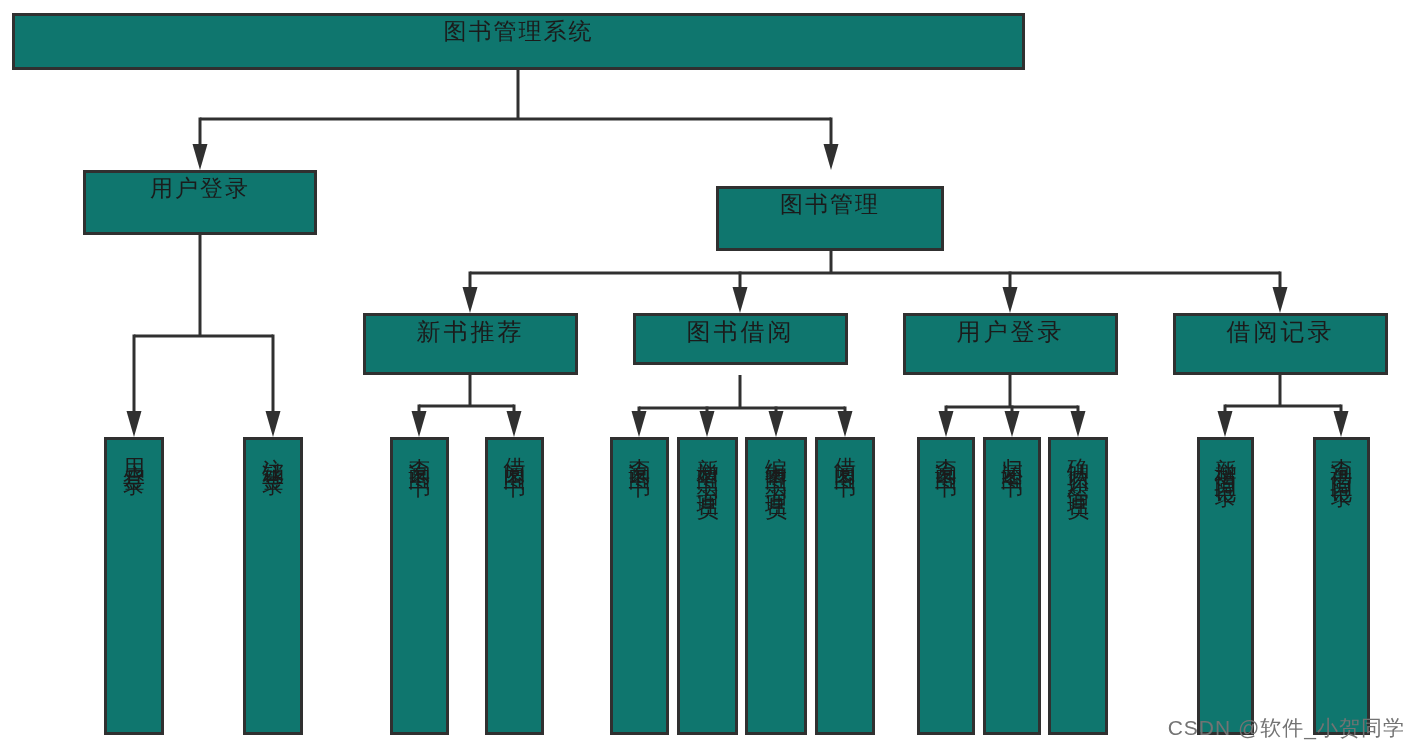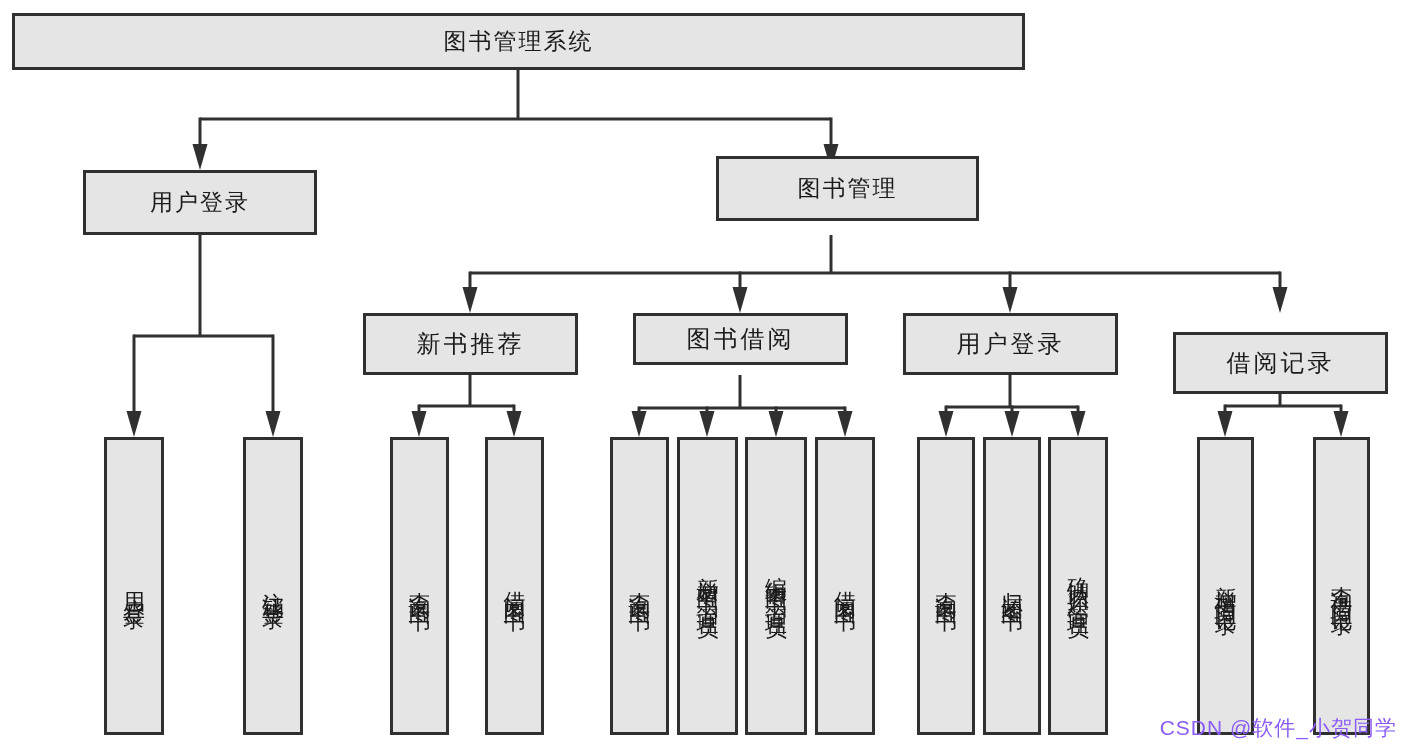--- a/index.html
+++ b/index.html
@@ -18,23 +18,23 @@
   #connectors {
     position: absolute;
     left: 0;
     top: 0;
     pointer-events: none;
   }
   .box {
     position: absolute;
     box-sizing: border-box;
     border: 3px solid #303030;
-    background: #e5e5e5;
+    background: #0f766e;
     display: flex;
-    align-items: center;
+    align-items: flex-start;
     justify-content: center;
     text-align: center;
   }
   .hbox {
     font-size: 23px;
     letter-spacing: 2px;
     white-space: nowrap;
   }
   .hbox.level3 {
     font-size: 24px;
@@ -45,46 +45,46 @@
   }
   .vbox .vlabel {
     writing-mode: vertical-rl;
     text-orientation: mixed;
     letter-spacing: 6px;
     line-height: 1;
   }
   
   #node-root            { left: 12px;   top: 13px;  width: 1013px; height: 57px; }
   #node-user-login      { left: 83px;   top: 170px; width: 234px;  height: 65px; }
-  #node-book-mgmt       { left: 716px;  top: 156px; width: 263px;  height: 65px; }
+  #node-book-mgmt       { left: 716px;  top: 186px; width: 228px;  height: 65px; }
   #node-new-book-rec    { left: 363px;  top: 313px; width: 215px;  height: 62px; }
   #node-book-borrow     { left: 633px;  top: 313px; width: 215px;  height: 52px; }
   #node-current-borrow  { left: 903px;  top: 313px; width: 215px;  height: 62px; }
-  #node-borrow-records  { left: 1173px; top: 332px; width: 215px;  height: 62px; }
+  #node-borrow-records  { left: 1173px; top: 313px; width: 215px;  height: 62px; }
   .leaf { top: 437px; height: 298px; }
   #leaf-user-login        { left: 104px;  width: 60px; }
   #leaf-logout            { left: 243px;  width: 60px; }
   #leaf-query-books-1     { left: 390px;  width: 59px; }
   #leaf-borrow-books-1    { left: 485px;  width: 59px; }
   #leaf-query-books-2     { left: 610px;  width: 59px; }
   #leaf-add-book          { left: 677px;  width: 61px; }
   #leaf-edit-book         { left: 745px;  width: 62px; }
   #leaf-borrow-books-2    { left: 815px;  width: 60px; }
   #leaf-query-books-3     { left: 917px;  width: 58px; }
   #leaf-return-books      { left: 983px;  width: 58px; }
   #leaf-confirm-return    { left: 1048px; width: 60px; }
   #leaf-add-record        { left: 1197px; width: 57px; }
   #leaf-query-record      { left: 1313px; width: 57px; }
   #watermark {
     position: absolute;
-    right: 8px;
+    right: 0;
     top: 714px;
     font-size: 21px;
     letter-spacing: 1px;
-    color: #8b5cf6;
+    color: #737373;
     white-space: nowrap;
     z-index: 5;
   }
 </style>
 </head>
 <body>
 
 <svg id="connectors" width="1405" height="747" viewBox="0 0 1405 747" fill="none" stroke="#303030" stroke-width="3">
 
   <path d="M518 68 V120"></path>

